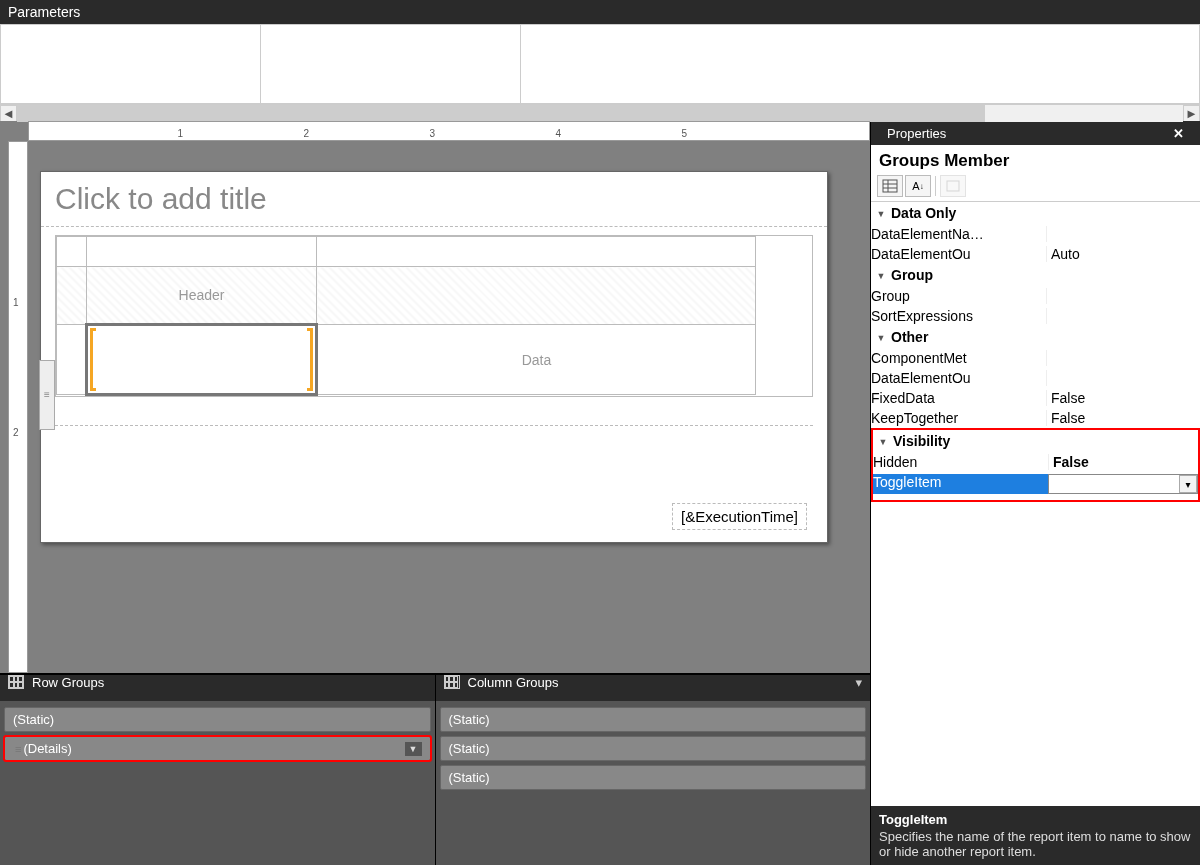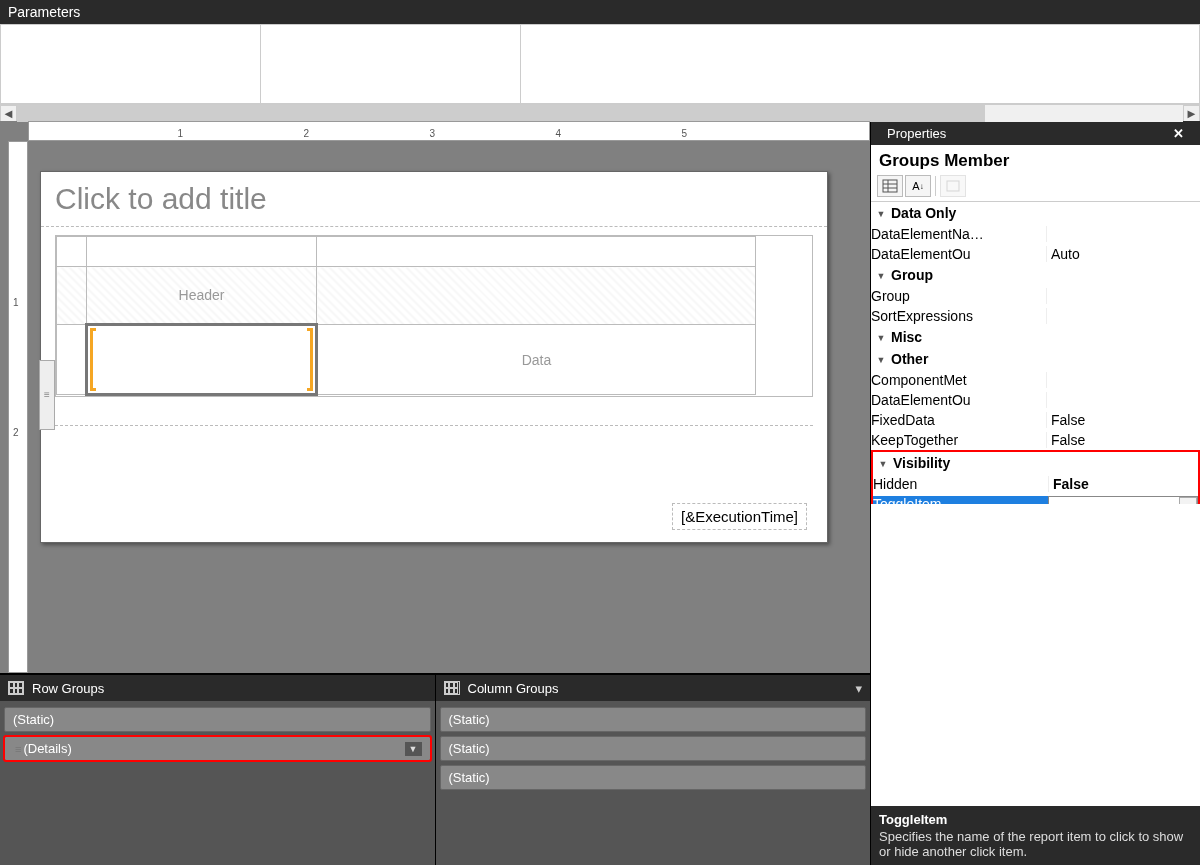--- a/index.html
+++ b/index.html
@@ -40,21 +40,21 @@
   .sel-cell { border:3px solid #777 !important; position:relative; padding:0;}
   .sel-cell .bracket-l { position:absolute; left:2px; top:2px; bottom:2px; width:6px; border:3px solid #f5a623; border-right:none; }
   .sel-cell .bracket-r { position:absolute; right:2px; top:2px; bottom:2px; width:6px; border:3px solid #f5a623; border-left:none; }
   .row-handle { position:absolute; left:-18px; width:16px; height:70px; background:#eee; border:1px solid #aaa; display:flex; align-items:center; justify-content:center; color:#888; font-size:10px;}
   .footer-line { border-top:1px dashed #bbb; margin:28px 14px 0 14px; }
   .exec-time { position:absolute; right:20px; bottom:12px; border:1px dashed #bbb; padding:4px 8px; font-size:15px; }
 
   
   .groups { height:192px; display:flex; background:#555; border-top:2px solid #000;}
   .gpane { flex:1; display:flex; flex-direction:column; border-right:1px solid #000;}
-  .ghead { background:#2a2a2a; color:#fff; height:26px; display:flex; align-items:center; padding:0 8px; font-size:13px; gap:8px;}
+  .ghead { background:#2a2a2a; color:#fff; height:26px; display:flex; align-items:flex-start; padding:0 8px; font-size:13px; gap:8px;}
   .glist { flex:1; background:#555; padding:6px 4px; overflow:auto;}
   .gitem { background:#888; color:#fff; border:1px solid #666; border-radius:2px; padding:4px 8px; margin-bottom:4px; display:flex; align-items:center; justify-content:space-between; font-size:13px;}
   .gitem.sel { outline:2px solid #f00; outline-offset:-1px; }
   .table-icon { width:16px; height:14px; display:inline-flex; flex-wrap:wrap; border:1px solid #ccc; }
   .table-icon span { width:33.3%; height:50%; border:1px solid #ccc; box-sizing:border-box;}
   .gmenu { color:#ccc; margin-left:auto; cursor:pointer;}
 
   
   .prop-header { background:#2a2a2a; color:#fff; display:flex; align-items:center; justify-content:space-between; height:24px; padding:0 16px;}
   .prop-header .x { cursor:pointer; font-weight:bold;}
@@ -260,24 +260,20 @@
           <div class="pprop"><span class="pchev closed" style="margin-left:-14px;margin-right:2px;"></span><span>Group</span></div>
           <div class="pval"></div>
         </div>
       <div class="prow line">
           <div class="pprop">SortExpressions</div>
           <div class="pval"></div>
         </div>
 
       <div class="prow pcat">
           <span class="pchev open"></span>
-          <span>Misc</span>
-        </div>
-      <div class="prow pcat">
-          <span class="pchev open"></span>
           <span>Other</span>
         </div>
 
       <div class="prow line">
           <div class="pprop">ComponentMet</div>
           <div class="pval"></div>
         </div>
       <div class="prow line">
           <div class="pprop">DataElementOu</div>
           <div class="pval"></div>
@@ -307,16 +303,16 @@
             <span class="dd-btn">▾</span>
           </div>
         </div>
 
       </div>
     </div>
 
     <div class="prop-space"></div>
     <div class="prop-desc">
       <div class="t">ToggleItem</div>
-      <div>Specifies the name of the report item to click to show or hide another click item.</div>
+      <div>Specifies the name of the report item to name to show or hide another report item.</div>
     </div>
   </div>
 </div>
 
 </body></html>

